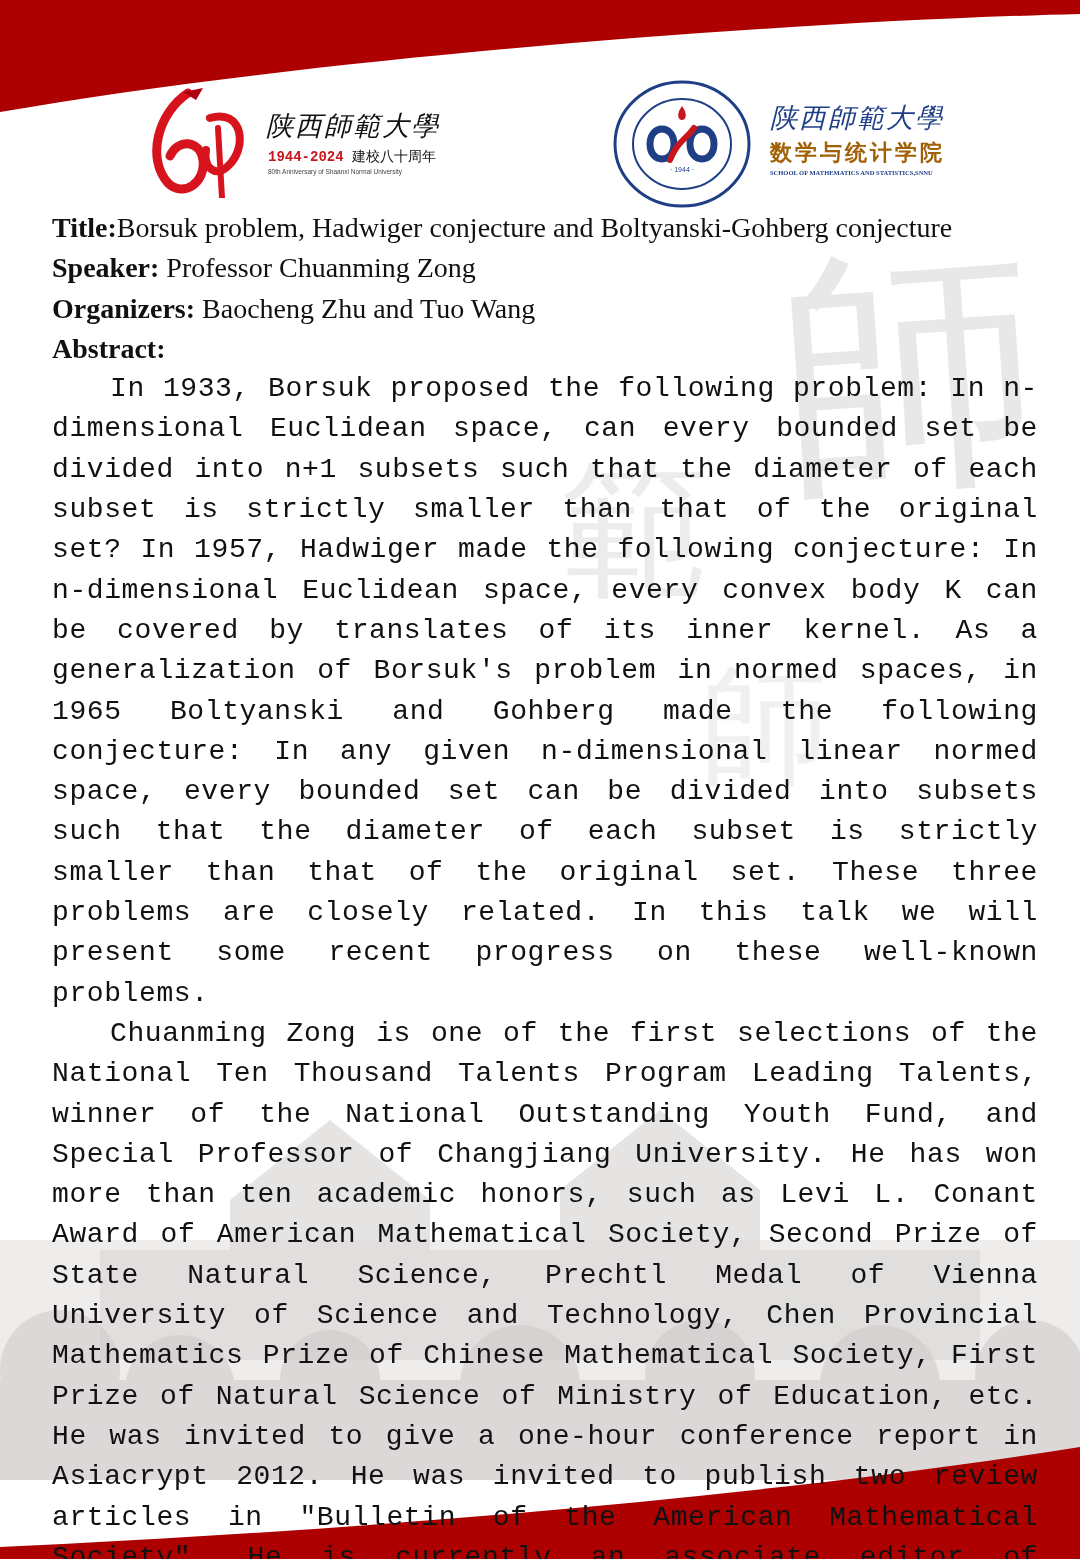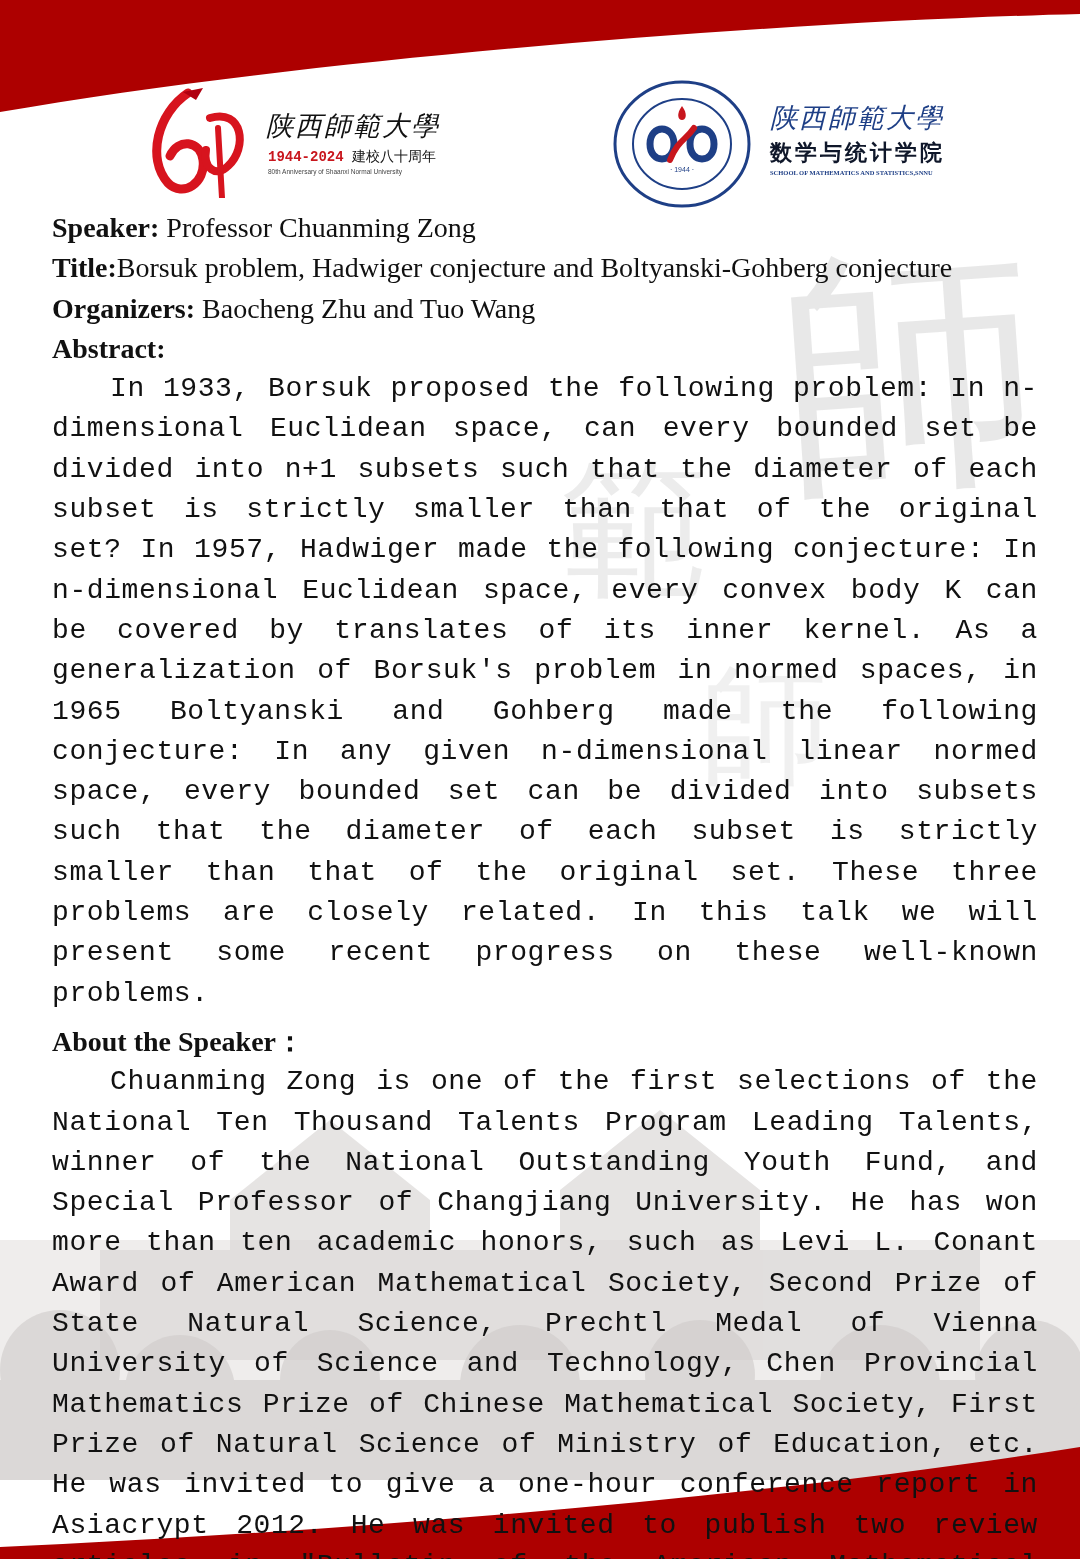--- a/index.html
+++ b/index.html
@@ -14,21 +14,21 @@
   .campus { position:absolute; left:0; top:1080px; width:1080px; height:400px; }
   .logo-left { position:absolute; left:148px; top:88px; width:300px; height:110px; }
   .logo-left .eighty { position:absolute; left:0; top:0; width:100px; height:110px; }
   .logo-left .cn { position:absolute; left:118px; top:20px; font-family:"DejaVu Serif", serif; font-size:27px; letter-spacing:2px; color:#111; font-style:italic; }
   .logo-left .years { position:absolute; left:120px; top:60px; font-family:Liberation Mono, monospace; font-size:14px; font-weight:bold; color:#c8161d; }
   .logo-left .years span { color:#111; font-weight:normal; }
   .logo-left .anniv { position:absolute; left:120px; top:80px; font-family:"Liberation Sans", sans-serif; font-size:6.5px; color:#444; }
   .logo-right { position:absolute; left:612px; top:80px; width:350px; height:120px; }
   .seal { position:absolute; left:0; top:0; width:148px; height:128px; }
   .logo-right .cn1 { position:absolute; left:158px; top:20px; font-family:"DejaVu Serif", serif; font-size:27px; letter-spacing:2px; color:#1e3f86; font-style:italic; }
-  .logo-right .cn2 { position:absolute; left:158px; top:58px; font-family:"DejaVu Sans", sans-serif; font-size:22px; letter-spacing:3px; color:#0f172a; font-weight:bold; }
+  .logo-right .cn2 { position:absolute; left:158px; top:58px; font-family:"DejaVu Sans", sans-serif; font-size:22px; letter-spacing:3px; color:#a16207; font-weight:bold; }
   .logo-right .en { position:absolute; left:158px; top:89px; font-family:"Liberation Serif", serif; font-size:6.5px; font-weight:bold; color:#1e3f86; }
   .content { position:absolute; left:52px; top:208px; width:986px; font-size:28px; line-height:40.3px; }
   .field { margin:0; }
   .field .lbl { font-weight:bold; }
   .head { font-weight:bold; margin:0; }
   .para { margin:0; text-align:justify; text-indent:58px; letter-spacing:0.6px;font-family:Liberation Mono, monospace; }
   .about-head { margin-top:8px; }
 </style>
 </head>
 <body>
@@ -89,20 +89,19 @@
     <path d="M58,80 C66,60 74,60 82,48" fill="none" stroke="#c8161d" stroke-width="6" stroke-linecap="round"></path>
     <path d="M70,26 C64,34 66,40 70,40 C74,40 76,34 70,26 Z" fill="#c8161d"></path>
     <text x="70" y="92" font-size="7" text-anchor="middle" fill="#1e3f86" font-family="Liberation Sans, sans-serif">· 1944 ·</text>
   </svg>
   <div class="cn1">陕西師範大學</div>
   <div class="cn2">数学与统计学院</div>
   <div class="en">SCHOOL OF MATHEMATICS AND STATISTICS,SNNU</div>
 </div>
 
 <div class="content">
+  <p class="field"><span class="lbl">Title:</span><span>Borsuk problem, Hadwiger conjecture and Boltyanski-Gohberg conjecture</span></p>
   <p class="field"><span class="lbl">Speaker:</span><span> Professor Chuanming Zong</span></p>
-  <p class="field"><span class="lbl">Title:</span><span>Borsuk problem, Hadwiger conjecture and Boltyanski-Gohberg conjecture</span></p>
   <p class="field"><span class="lbl">Organizers:</span><span> Baocheng Zhu and Tuo Wang</span></p>
   <p class="head">Abstract:</p>
   <p class="para">In 1933, Borsuk proposed the following problem: In n-dimensional Euclidean space, can every bounded set be divided into n+1 subsets such that the diameter of each subset is strictly smaller than that of the original set? In 1957, Hadwiger made the following conjecture: In n-dimensional Euclidean space, every convex body K can be covered by  translates of its inner kernel. As a generalization of Borsuk's problem in normed spaces, in 1965 Boltyanski and Gohberg made the following conjecture: In any given n-dimensional linear normed space, every bounded set can be divided into  subsets such that the diameter of each subset is strictly smaller than that of the original set. These three problems are closely related. In this talk we will present some recent progress on these well-known problems.</p>
-  <p class="head about-head">About the Speaker：</p>
   <p class="para">Chuanming Zong is one of the first selections of the National Ten Thousand Talents Program Leading Talents, winner of the National Outstanding Youth Fund, and Special Professor of Changjiang University. He has won more than ten academic honors, such as Levi L. Conant Award of American Mathematical Society, Second Prize of State Natural Science, Prechtl Medal of Vienna University of Science and Technology, Chen Provincial Mathematics Prize of Chinese Mathematical Society, First Prize of Natural Science of Ministry of Education, etc.   He was invited to give a one-hour conference report in Asiacrypt 2012. He was invited to publish two review articles in "Bulletin of the American Mathematical Society".  He is currently an associate editor of "Science, China Mathematics".</p>
 </div>
 
 </body></html>

